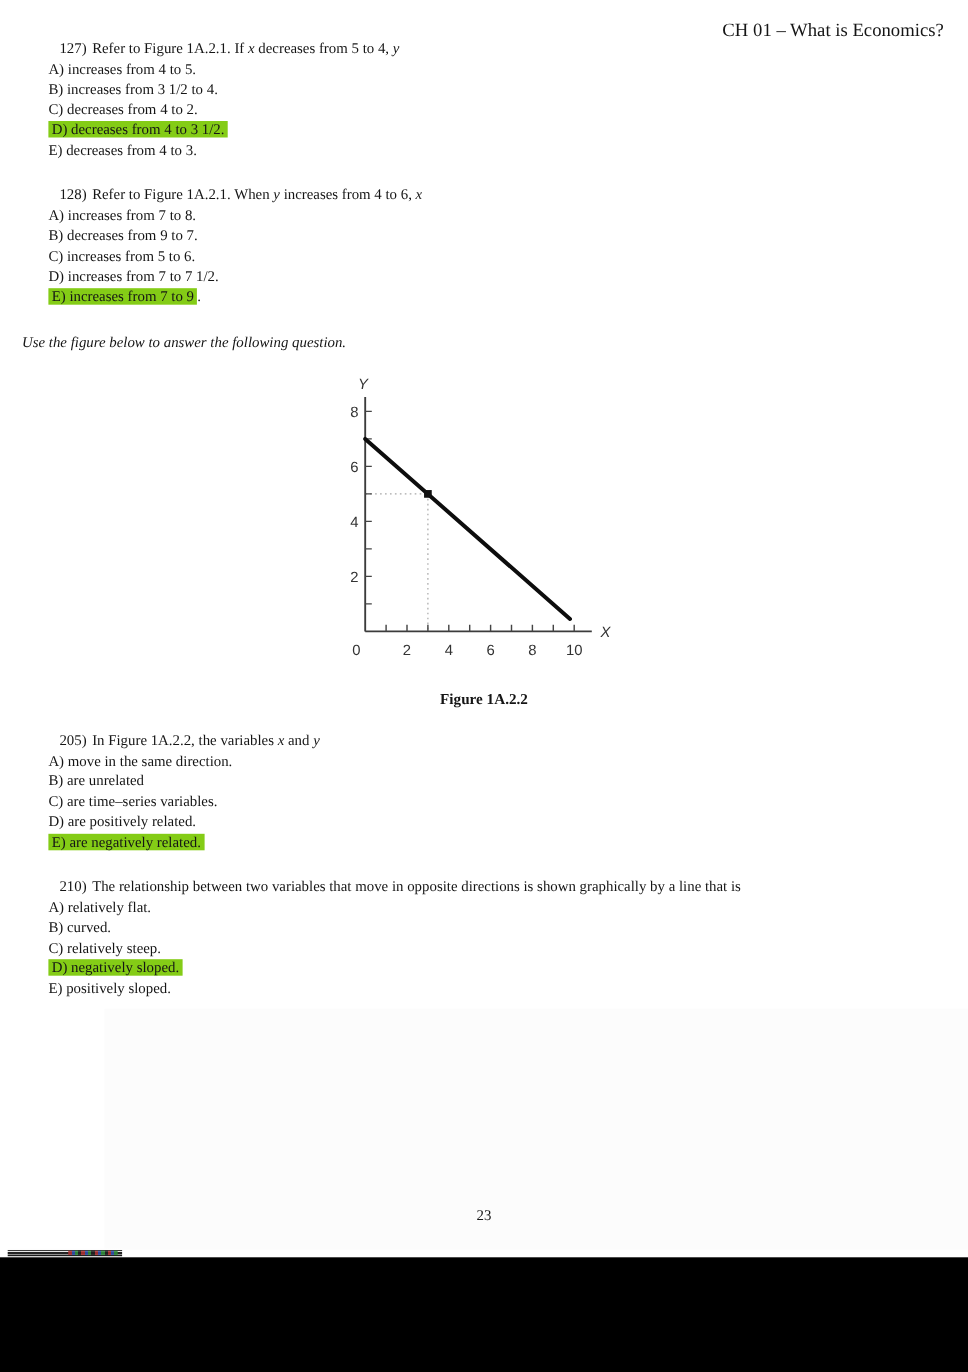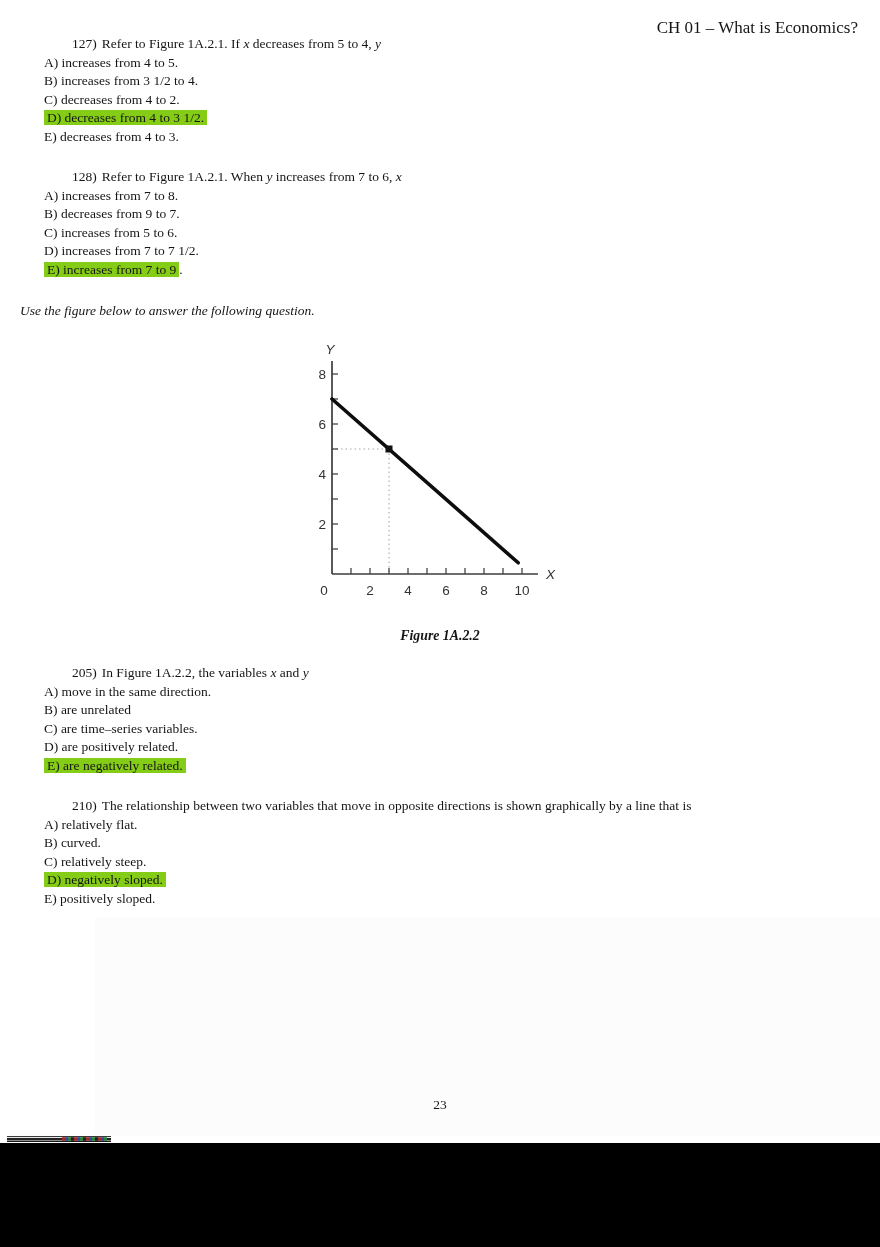--- a/index.html
+++ b/index.html
@@ -1,26 +1,26 @@
 <!DOCTYPE html>
 <html><head>
 <meta charset="utf-8">
 <style>
   html,body{margin:0;padding:0;background:#fff;}
   .page{position:relative;width:880px;height:1247px;background:#ffffff;overflow:hidden;
         font-family:"Liberation Serif",serif;color:#151515;}
   .header{position:absolute;top:18px;right:22px;font-size:17px;white-space:nowrap;}
   .question{position:absolute;left:0;width:880px;font-size:13.5px;line-height:18.6px;}
-  .q-line{padding-left:72px;}
+  .q-line{padding-left:54px;}
   .q-num{margin-right:5px;}
   .q-opt{padding-left:44px;}
   .hl{background:#84cc16;padding:0 3px;}
   .note{position:absolute;left:20px;top:303px;font-style:italic;font-size:13.5px;}
   .caption{position:absolute;left:0;top:628px;width:880px;text-align:center;
-           font-weight:bold;font-size:13.8px;font-style:italic;}
+           font-weight:bold;font-size:13.8px;}
   .pagenum{position:absolute;left:0;top:1097px;width:880px;text-align:center;font-size:13.5px;}
   .chart{position:absolute;left:300px;top:340px;}
   .chart text{font-family:"Liberation Sans",sans-serif;fill:#333;}
   .shade{position:absolute;left:95px;top:917px;width:785px;height:219px;background:#fcfcfc;}
   .artifact{position:absolute;left:7px;top:1135px;width:104px;height:7px;
             background:linear-gradient(#fdfdfd 0 1px,#3a3a3a 1px 2px,#e8e8e8 2px 3px,
                        #232323 3px 5px,#8c8c8c 5px 6px,#1a1a1a 6px 7px);}
   .noise{position:absolute;left:55px;top:2px;width:45px;height:4px;opacity:.85;
          background:repeating-linear-gradient(90deg,#b03030 0 3px,#2f4fb0 3px 6px,
                     #2f8f3a 6px 9px,#202020 9px 12px);}
@@ -36,21 +36,21 @@
   <div id="questions">
       <div class="question" style="top: 35px;">
         <div class="q-line"><span class="q-num">127)</span><span><span>Refer to Figure 1A.2.1. If </span><i>x</i><span> decreases from 5 to 4, </span><i>y</i></span></div>
         <div class="q-opt"><span>A) increases from 4 to 5.</span></div>
         <div class="q-opt"><span>B) increases from 3 1/2 to 4.</span></div>
         <div class="q-opt"><span>C) decreases from 4 to 2.</span></div>
         <div class="q-opt"><span class="hl">D) decreases from 4 to 3 1/2.</span></div>
         <div class="q-opt"><span>E) decreases from 4 to 3.</span></div>
       </div>
       <div class="question" style="top: 168px;">
-        <div class="q-line"><span class="q-num">128)</span><span><span>Refer to Figure 1A.2.1. When </span><i>y</i><span> increases from 7 to 6, </span><i>x</i></span></div>
+        <div class="q-line"><span class="q-num">128)</span><span><span>Refer to Figure 1A.2.1. When </span><i>y</i><span> increases from 4 to 6, </span><i>x</i></span></div>
         <div class="q-opt"><span>A) increases from 7 to 8.</span></div>
         <div class="q-opt"><span>B) decreases from 9 to 7.</span></div>
         <div class="q-opt"><span>C) increases from 5 to 6.</span></div>
         <div class="q-opt"><span>D) increases from 7 to 7 1/2.</span></div>
         <div class="q-opt"><span class="hl">E) increases from 7 to 9</span><span>.</span></div>
       </div>
       <div class="question" style="top: 664px;">
         <div class="q-line"><span class="q-num">205)</span><span><span>In Figure 1A.2.2, the variables </span><i>x</i><span> and </span><i>y</i></span></div>
         <div class="q-opt"><span>A) move in the same direction.</span></div>
         <div class="q-opt"><span>B) are unrelated</span></div>

